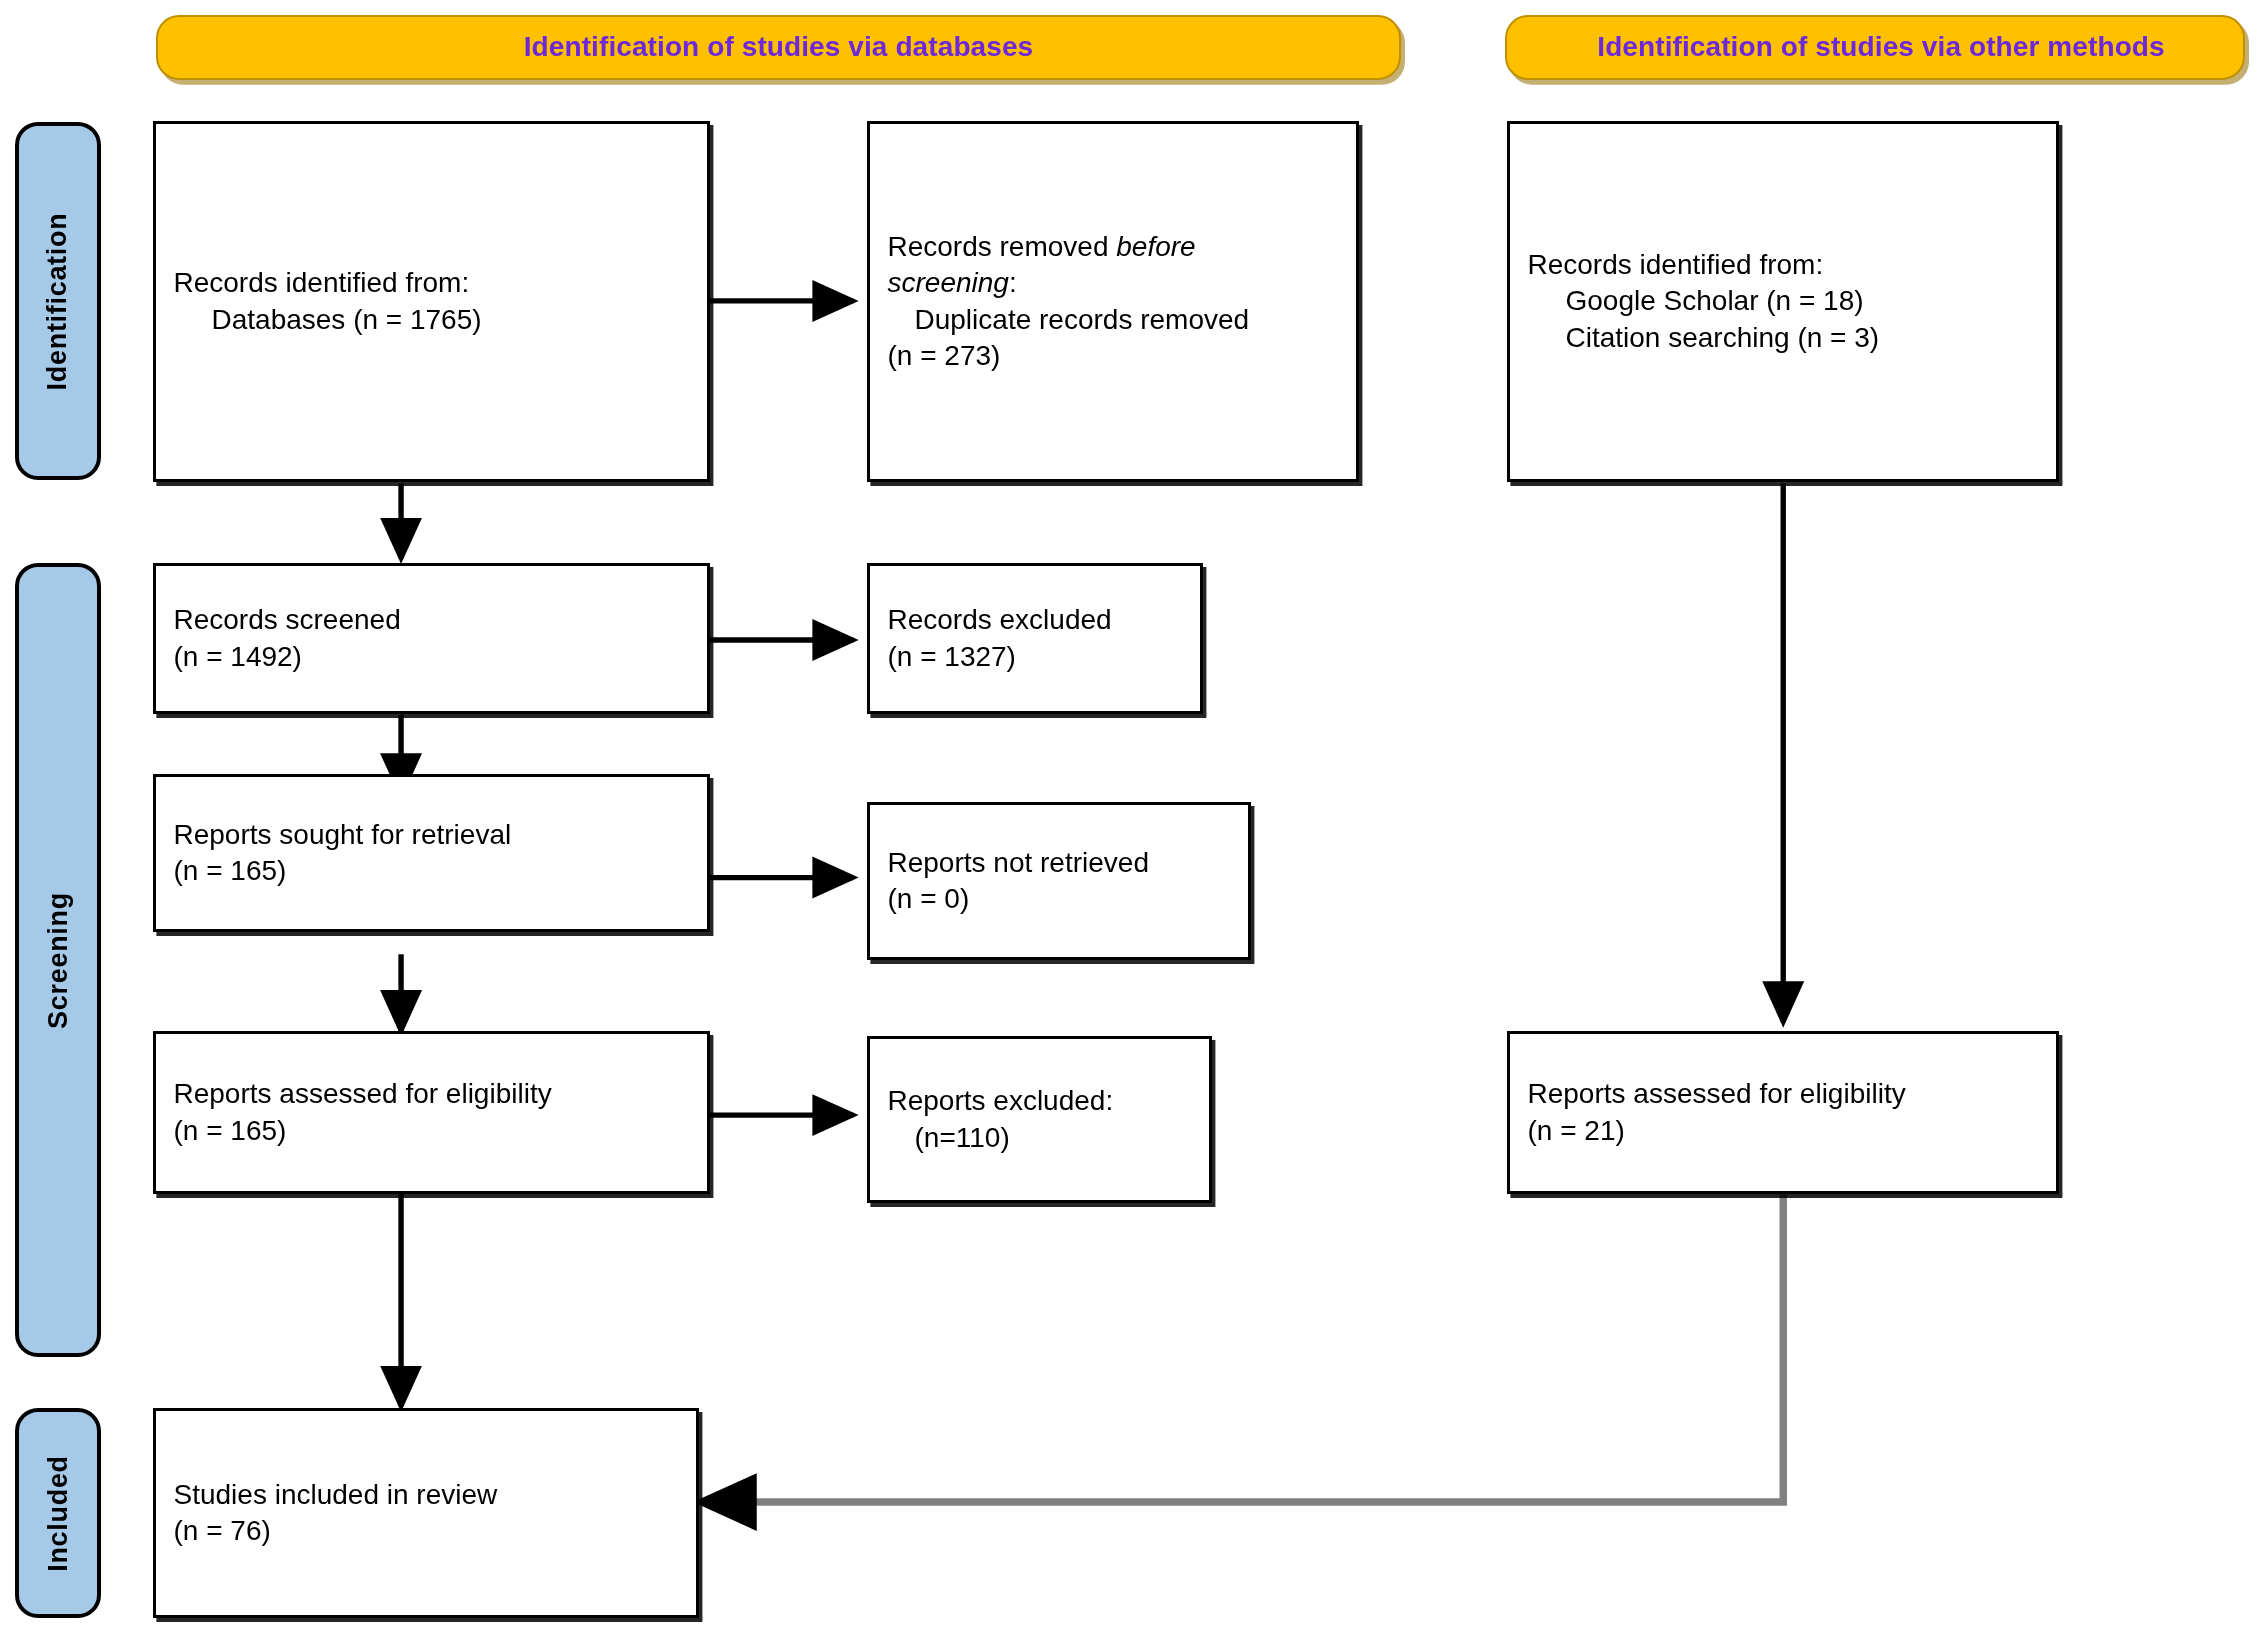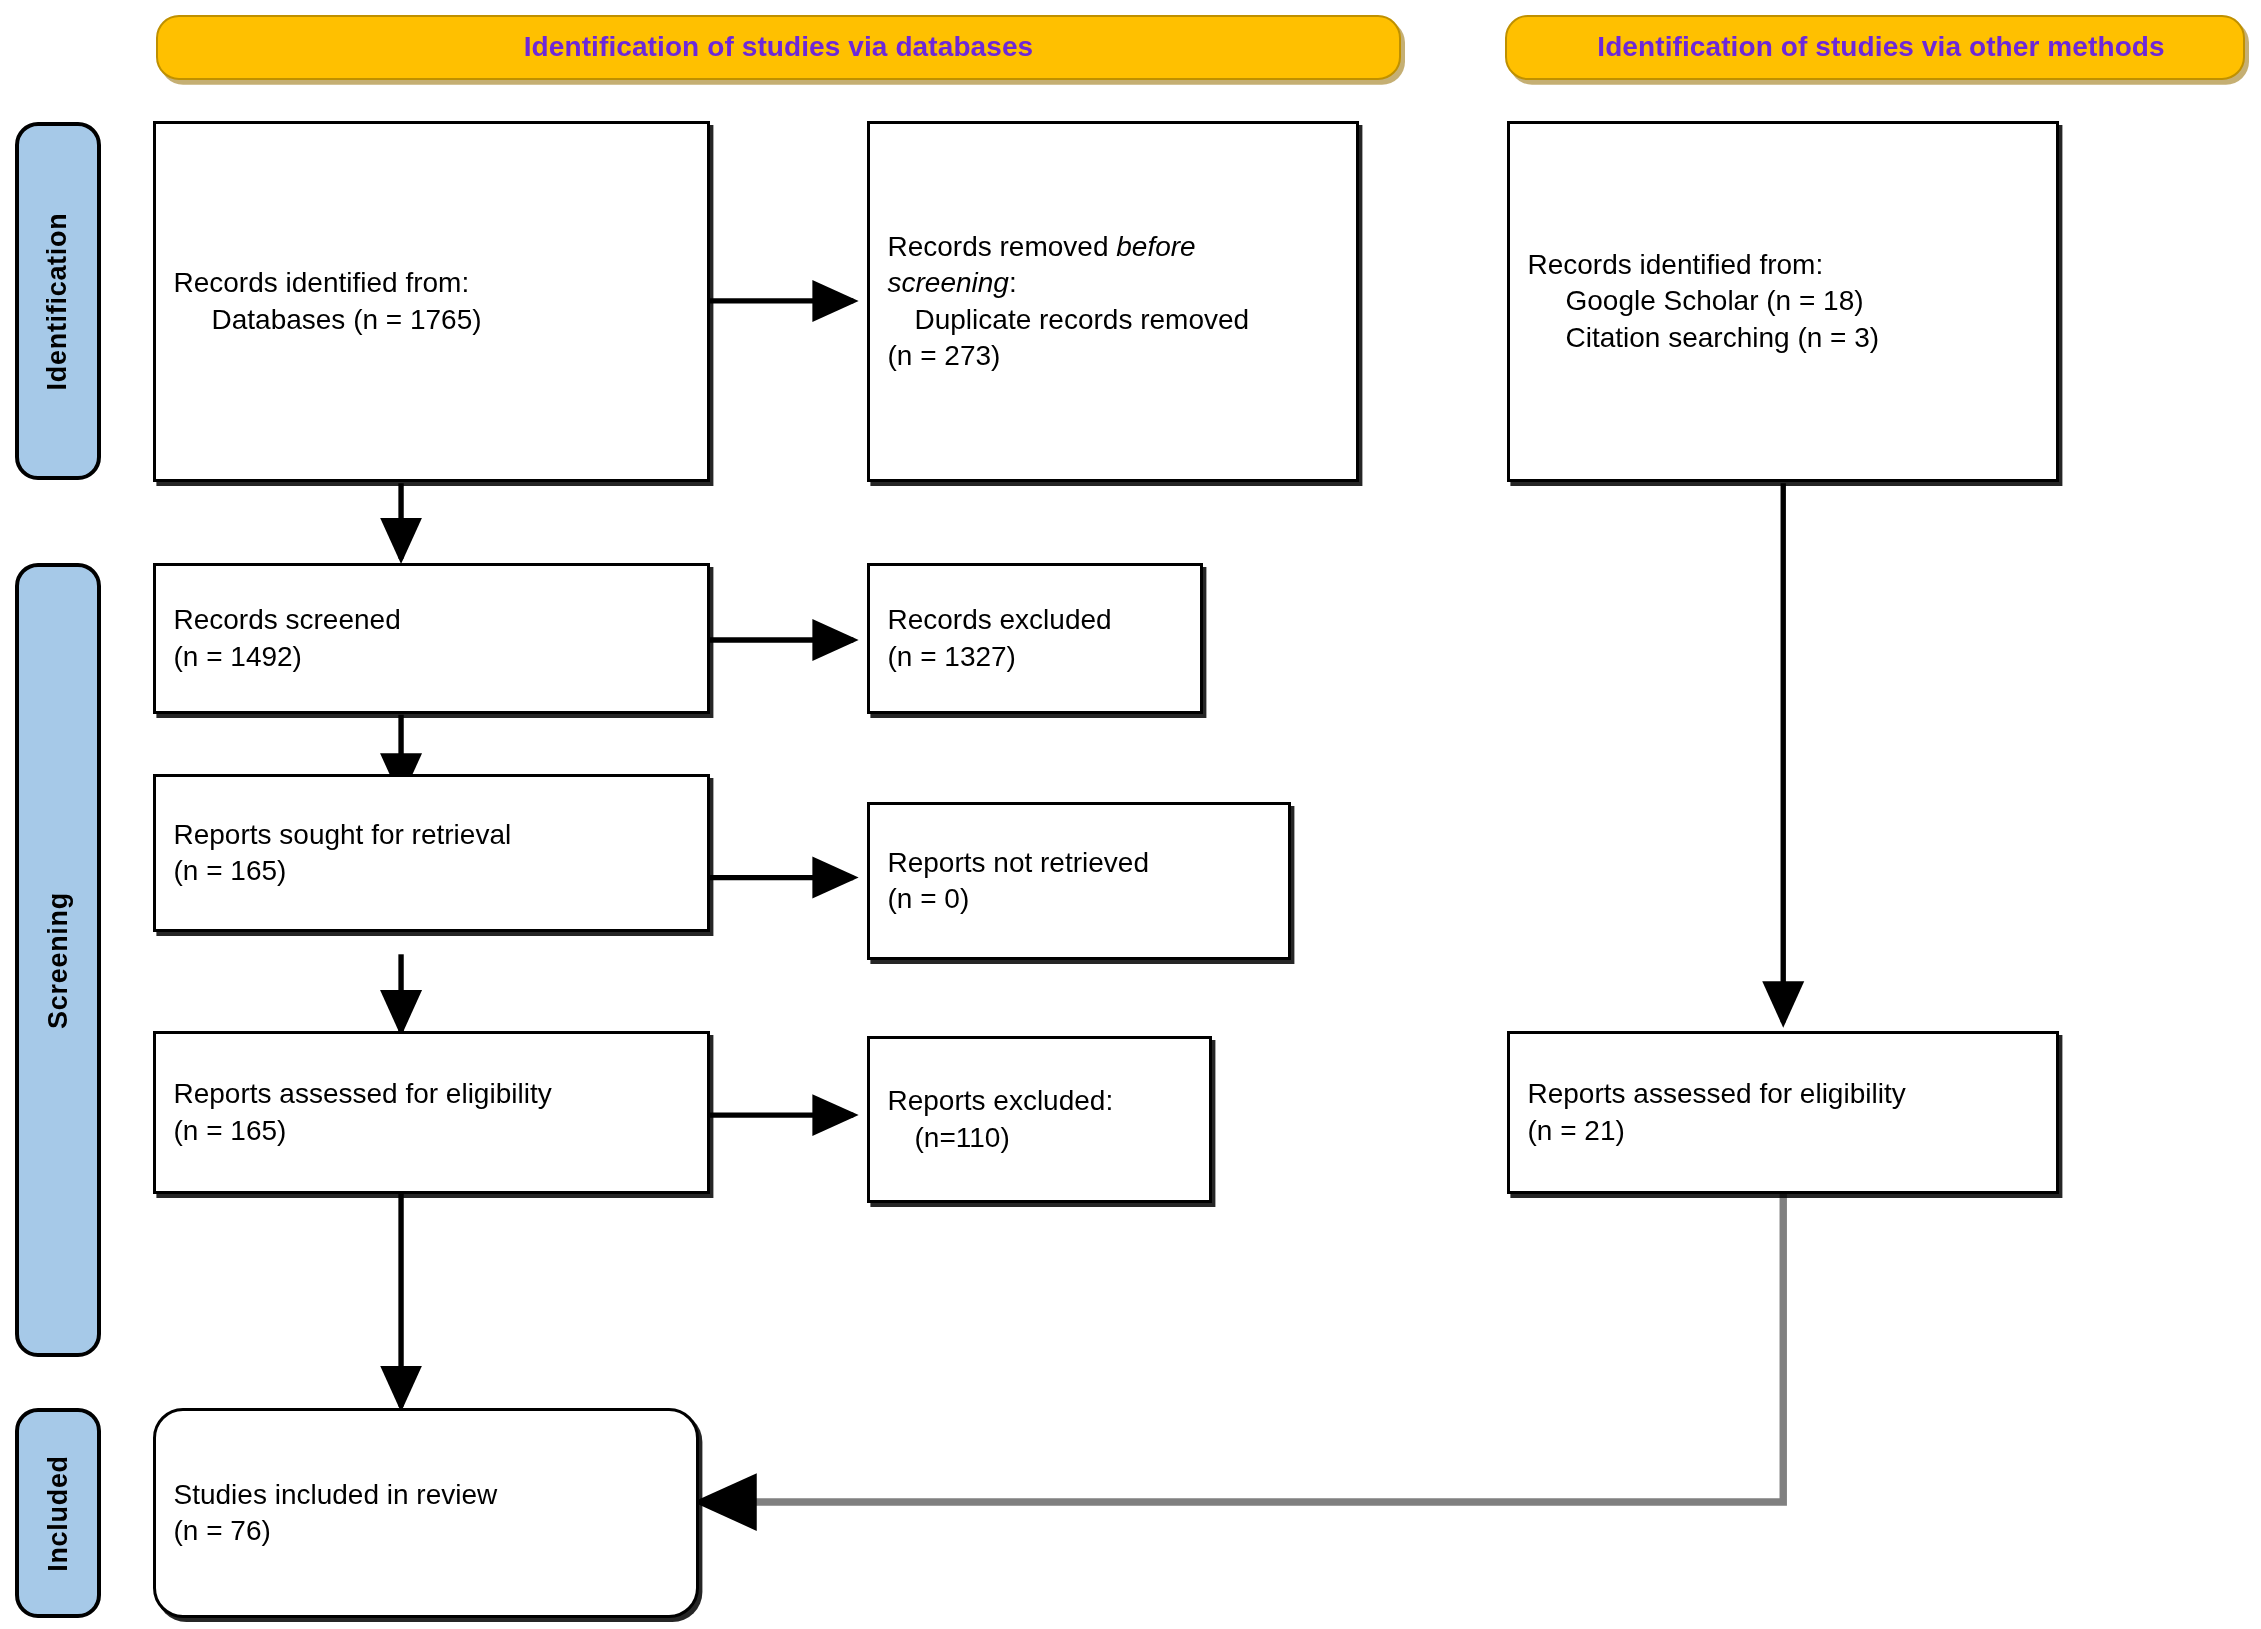--- a/index.html
+++ b/index.html
@@ -183,21 +183,21 @@
     </div>
   </div>
 
   <div class="flow-box" style="left:153px; top:774px; width:557px; height:158px;">
     <div class="box-text">
       <span class="box-line">Reports sought for retrieval</span>
       <span class="box-line">(n = 165)</span>
     </div>
   </div>
 
-  <div class="flow-box" style="left:867px; top:802px; width:424px; height:158px;">
+  <div class="flow-box" style="left:867px; top:802px; width:384px; height:158px;">
     <div class="box-text">
       <span class="box-line">Reports not retrieved</span>
       <span class="box-line">(n = 0)</span>
     </div>
   </div>
 
   <div class="flow-box" style="left:153px; top:1031px; width:557px; height:163px;">
     <div class="box-text">
       <span class="box-line">Reports assessed for eligibility</span>
       <span class="box-line">(n = 165)</span>
@@ -211,21 +211,21 @@
     </div>
   </div>
 
   <div class="flow-box" style="left:1507px; top:1031px; width:552px; height:163px;">
     <div class="box-text">
       <span class="box-line">Reports assessed for eligibility</span>
       <span class="box-line">(n = 21)</span>
     </div>
   </div>
 
-  <div class="flow-box" style="left:153px; top:1408px; width:546px; height:210px;border-radius:30px;">
+  <div class="flow-box" style="left:153px; top:1408px; width:546px; height:210px;">
     <div class="box-text">
       <span class="box-line">Studies included in review</span>
       <span class="box-line">(n = 76)</span>
     </div>
   </div>
 
 </div>
 
 
 </body></html>

